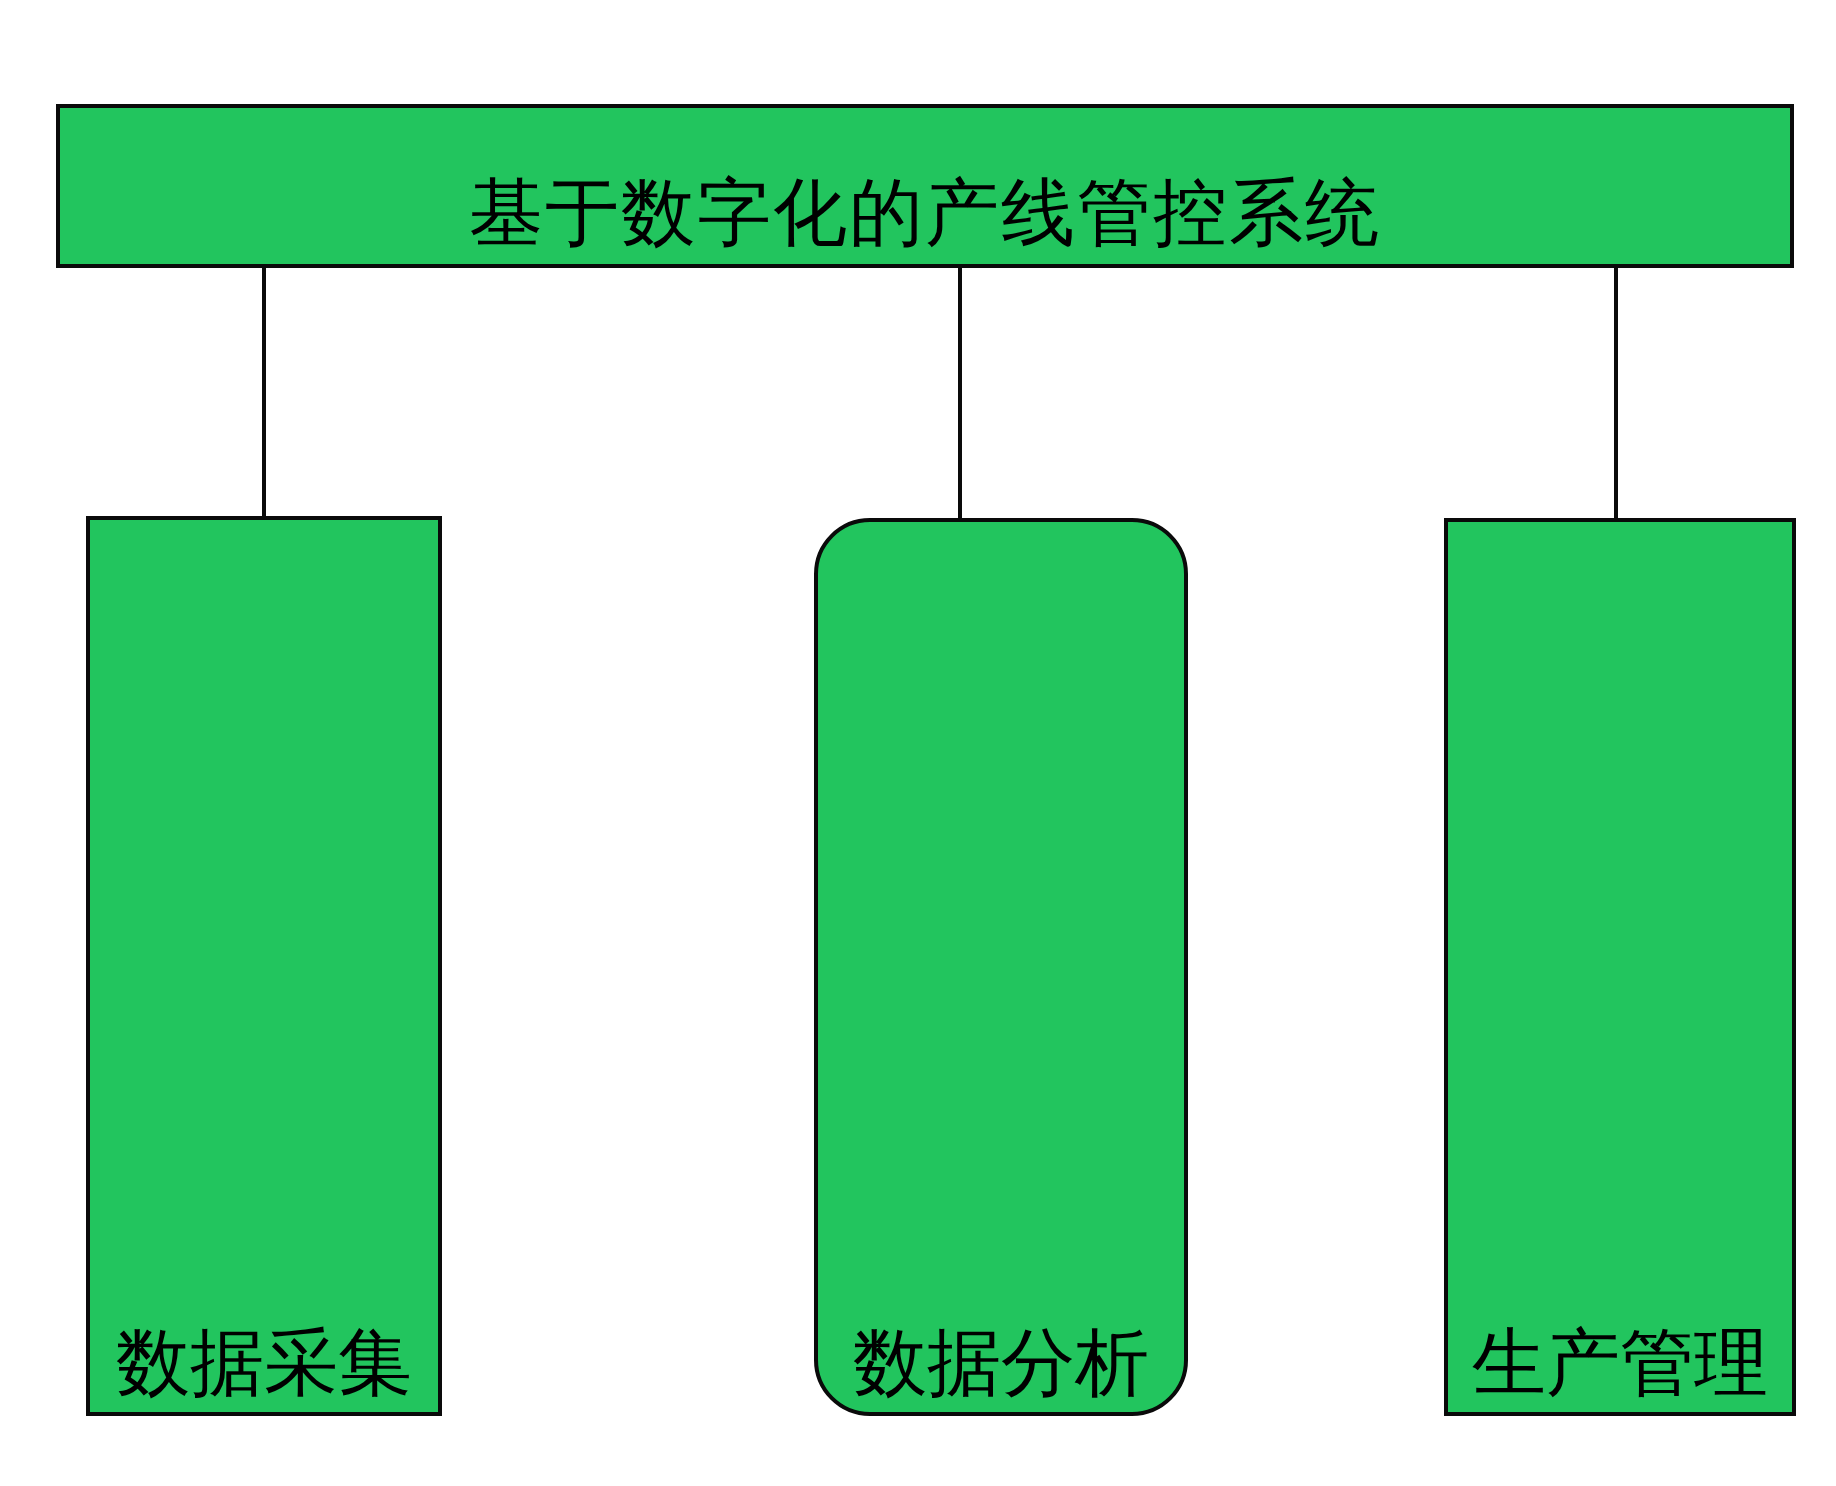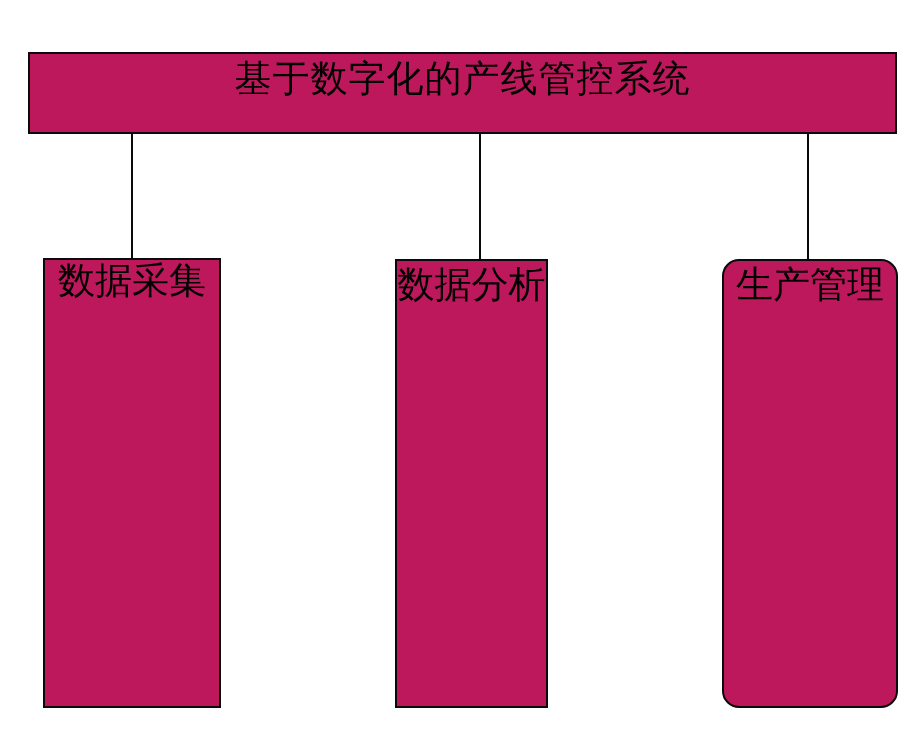--- a/index.html
+++ b/index.html
@@ -13,25 +13,25 @@
     height: 743px;
     background: #ffffff;
     font-family: "Liberation Serif", "DejaVu Serif", serif;
     color: #000000;
     overflow: hidden;
   }
   .box {
     position: absolute;
     box-sizing: border-box;
     border: 2px solid #0a0a0a;
-    background: #be185d;
+    background: #22c55e;
     display: flex;
     flex-direction: column;
     align-items: center;
-    justify-content: flex-start;
+    justify-content: flex-end;
     text-align: center;
   }
   .title-box {
     left: 28px;
     top: 52px;
     width: 869px;
     height: 82px;
   }
   .title-text {
     font-size: 37px;
@@ -41,23 +41,23 @@
   .connector {
     position: absolute;
     width: 2px;
     top: 133px;
     height: 127px;
     background: #0a0a0a;
   }
   .connector-1 { left: 131px; }
   .connector-2 { left: 479px; }
   .connector-3 { left: 807px; }
-  .module-box-1 { left: 43px;  top: 258px; width: 178px; height: 450px; font-family: Liberation Mono, monospace; }
-  .module-box-2 { left: 395px; top: 259px; width: 153px; height: 449px; }
-  .module-box-3 { left: 722px; top: 259px; width: 176px; height: 449px; border-radius: 17px; }
+  .module-box-1 { left: 43px;  top: 258px; width: 178px; height: 450px; }
+  .module-box-2 { left: 407px; top: 259px; width: 187px; height: 449px; border-radius: 28px; }
+  .module-box-3 { left: 722px; top: 259px; width: 176px; height: 449px; }
   .module-line {
     font-size: 37px;
     line-height: 1.28;
     white-space: nowrap;
   }
 </style>
 </head>
 <body>
 
 <div class="canvas">

